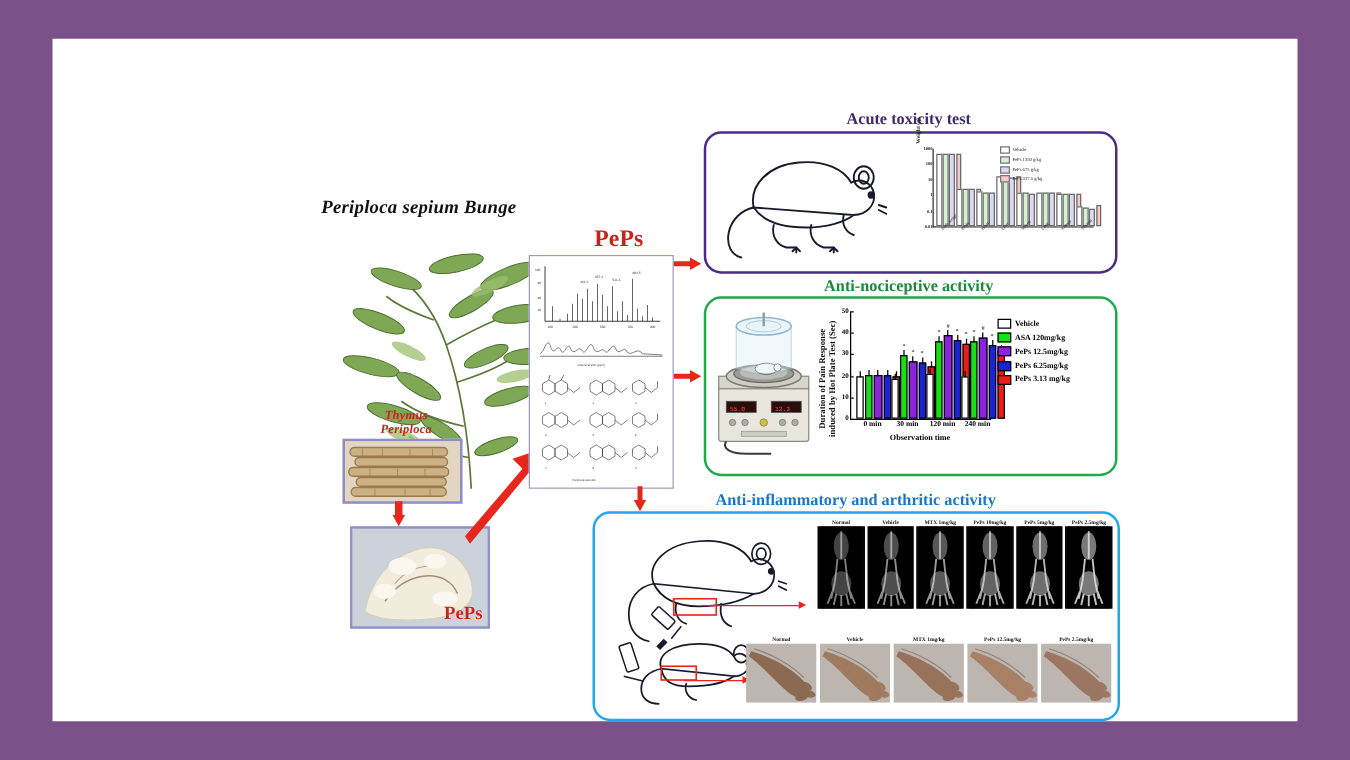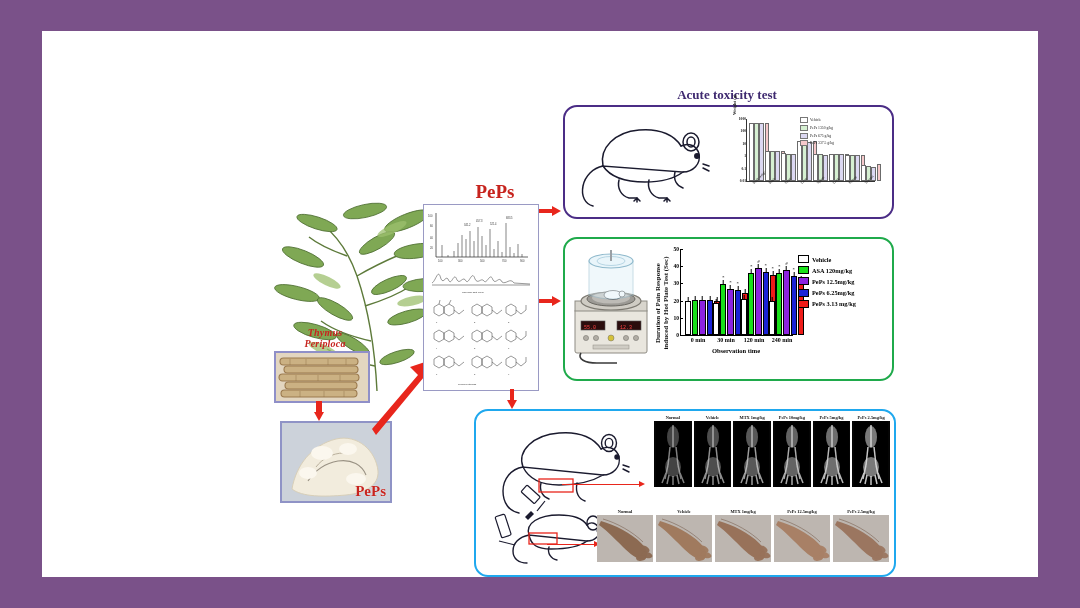--- a/index.html
+++ b/index.html
@@ -144,20 +144,21 @@
   .thin-arrow{position:absolute;height:1.2px;background:#e8261c;}
   .thin-head{position:absolute;width:0;height:0;
     border-top:3.5px solid transparent;border-bottom:3.5px solid transparent;
     border-left:6px solid #e8261c;}
 </style>
 </head>
 <body>
 
 <div class="frame">
 
+  <div class="abs" id="species-title">Periploca sepium Bunge</div>
 
   <svg class="abs" id="plant-illustration" viewBox="0 0 210 220">
     <g stroke="#5d7a3a" stroke-width="1.4" fill="none">
       <path d="M120 210 C118 170 112 130 100 95 C92 72 80 55 66 44"></path>
       <path d="M100 95 C112 88 128 80 142 74"></path>
       <path d="M108 125 C124 120 140 114 152 106"></path>
       <path d="M114 160 C96 156 78 150 64 140"></path>
       <path d="M118 185 C100 182 82 176 70 168"></path>
       <path d="M90 75 C76 70 62 64 52 56"></path>
     </g>
@@ -443,20 +444,21 @@
           <div class="acute-leg-swatch" style="background: rgb(220, 216, 242);"></div>
           <div class="acute-leg-text">PePs 675 g/kg</div>
         </div>
         <div class="acute-leg-row">
           <div class="acute-leg-swatch" style="background: rgb(246, 201, 203);"></div>
           <div class="acute-leg-text">PePs 337.5 g/kg</div>
         </div>
       </div>
   </div>
 
+  <div class="abs panel-title" id="title-noci">Anti-nociceptive activity</div>
   <div class="abs panel" id="panel-noci"></div>
 
   <svg class="abs" id="hotplate" viewBox="0 0 84 122">
     <rect x="6" y="64" width="72" height="44" rx="2" fill="#e9e6de" stroke="#8e8b83" stroke-width="1"></rect>
     <rect x="6" y="56" width="72" height="10" fill="#d8d5cd" stroke="#8e8b83" stroke-width="1"></rect>
     <ellipse cx="42" cy="56" rx="30" ry="9" fill="#cfccc4" stroke="#7d7a72" stroke-width="1.2"></ellipse>
     <ellipse cx="42" cy="54" rx="24" ry="7" fill="#9c9a95" stroke="#6a6862" stroke-width="1"></ellipse>
     <ellipse cx="42" cy="53" rx="19" ry="5.5" fill="#bdbbb6"></ellipse>
 
     <g fill="#fff" stroke="#4a4a4a" stroke-width=".8">
@@ -600,20 +602,21 @@
           <div class="noci-leg-swatch" style="background: rgb(26, 35, 214);"></div>
           <div class="noci-leg-text">PePs 6.25mg/kg</div>
         </div>
         <div class="noci-leg-row">
           <div class="noci-leg-swatch" style="background: rgb(238, 27, 24);"></div>
           <div class="noci-leg-text">PePs 3.13 mg/kg</div>
         </div>
       </div>
   </div>
 
+  <div class="abs panel-title" id="title-arth">Anti-inflammatory and arthritic activity</div>
   <div class="abs panel" id="panel-arth"></div>
 
   <svg class="abs" id="arth-mice" viewBox="0 0 165 142">
 
     <g fill="none" stroke="#1a1a2e" stroke-width="1.4" stroke-linecap="round">
       <path d="M36 44 C30 28 46 12 72 10 C94 8 108 16 114 26"></path>
       <path d="M114 26 C122 22 130 26 132 34 C134 44 126 52 116 52"></path>
       <path d="M116 52 C106 58 90 62 72 62 C54 62 42 56 36 44 Z"></path>
       <ellipse cx="122" cy="20" rx="7.5" ry="8.5"></ellipse>
       <ellipse cx="122" cy="20" rx="3.8" ry="4.6"></ellipse>

